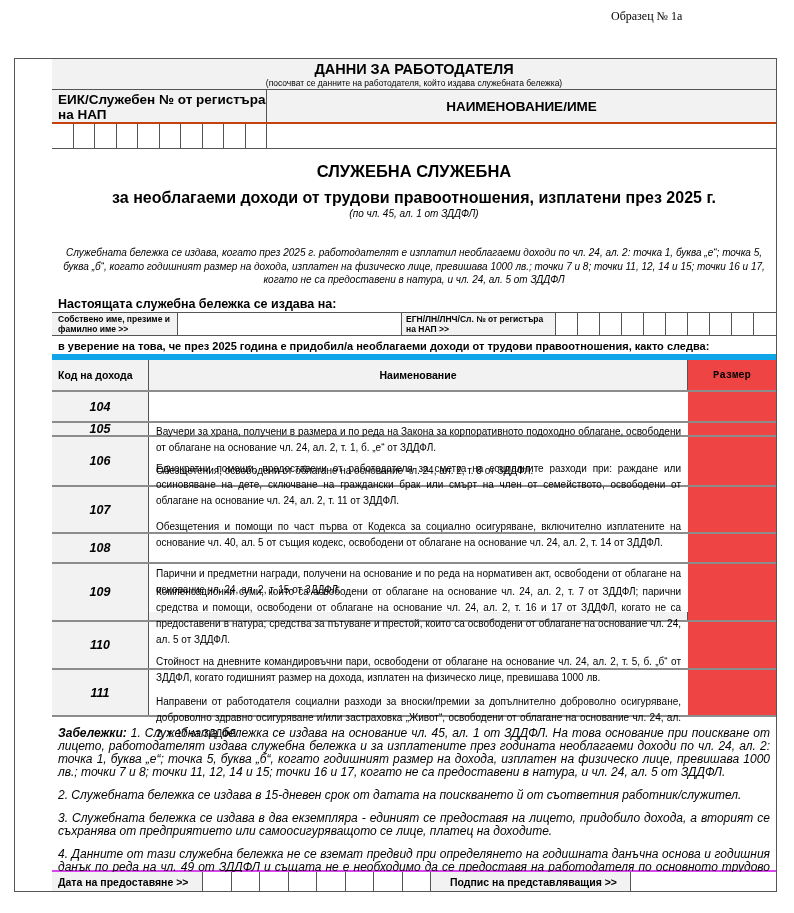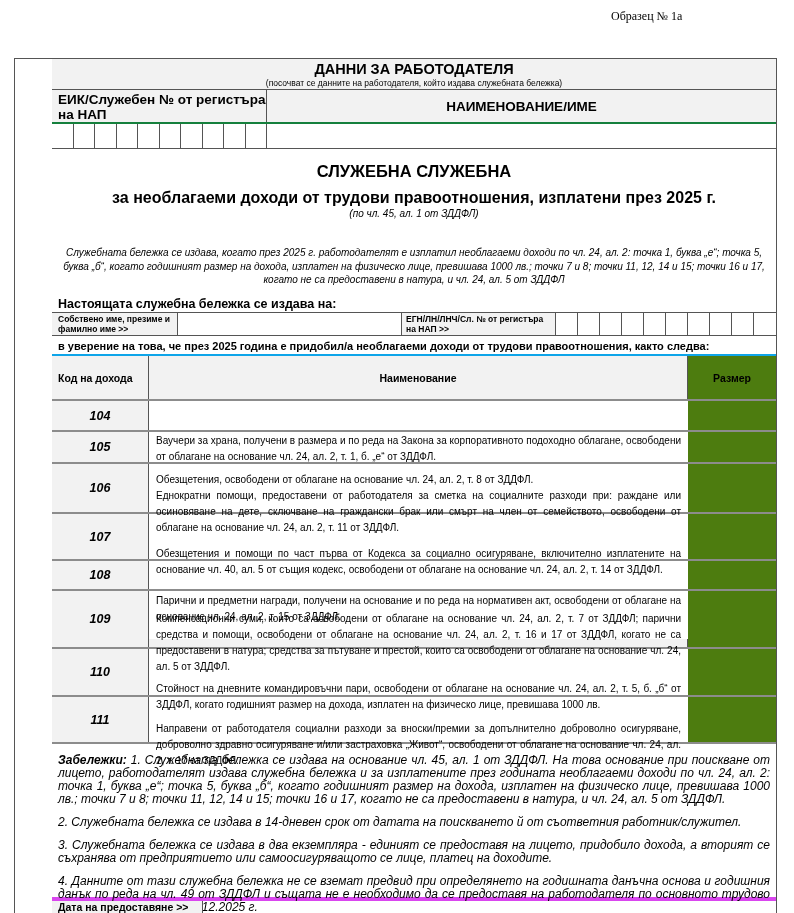--- a/index.html
+++ b/index.html
@@ -5,21 +5,21 @@
   html, body { margin: 0; padding: 0; background: #ffffff; }
   body { width: 794px; height: 913px; position: relative; overflow: hidden;
          font-family: "Liberation Sans", sans-serif; color: #000; }
   .sample-no { position: absolute; top: 9px; left: 611px;
                font-family: "Liberation Serif", serif; font-size: 12px; }
   .form { position: absolute; left: 14px; top: 58px; width: 763px;
           border: 1px solid #555; box-sizing: border-box; padding-left: 37px; }
   .gray { background: #f2f2f2; }
   .row { display: flex; box-sizing: border-box; }
   .bb { border-bottom: 1px solid #555; }
-  .bb2 { border-bottom: 2px solid #15803d; }
+  .bb2 { border-bottom: 2px solid #c2410c; }
   .br { border-right: 1px solid #555; }
   
   .emp-head { height: 30px; text-align: center; }
   .emp-head .t { font-weight: bold; font-size: 14.5px; line-height: 18px; padding-top: 1px; }
   .emp-head .s { font-size: 8.5px; line-height: 10px; }
   .emp-labels { height: 34px; }
   .eik-label { width: 215px; font-weight: bold; font-size: 13.5px; line-height: 15px;
                padding: 2px 0 0 6px; box-sizing: border-box; }
   .name-label { flex: 1; font-weight: bold; font-size: 13.5px; display: flex;
                 align-items: center; justify-content: center; }
@@ -39,41 +39,41 @@
   .person-label { width: 133px; font-weight: bold; font-size: 8.5px; line-height: 10px;
                   padding: 1px 0 0 6px; box-sizing: border-box; }
   .person-name { width: 235px; background:#fff; }
   .egn-label { width: 162px; font-weight: bold; font-size: 8.5px; line-height: 10px;
                padding: 1px 0 0 4px; box-sizing: border-box; }
   .egn-box { width: 23.2px; }
   .egn-box:last-child { border-right: none; }
   .statement { height: 19px; font-weight: bold; font-size: 11px; padding: 4px 0 0 6px;
                box-sizing: border-box; border-top: 1px solid #555; }
   
-  .thead { height: 45px; border-top: 2px solid #0ea5e9; }
+  .thead { height: 36px; border-top: 6px solid #0ea5e9; }
   .c-code { width: 97px; box-sizing: border-box; }
   .c-desc { width: 539px; box-sizing: border-box; }
-  .c-size { flex: 1; box-sizing: border-box; background:#4d7c0f; }
+  .c-size { flex: 1; box-sizing: border-box; background:#ef4444;font-family:Liberation Mono, monospace; }
   .thead .c-code, .thead .c-desc, .thead .c-size { display: flex; align-items: center;
         font-weight: bold; font-size: 10.5px; }
   .thead .c-code { padding-left: 6px; }
   .thead .c-desc { justify-content: center; }
   .thead .c-size { justify-content: center; }
   .trow { border-top: 2px solid #8c8c8c; }
   .trow .c-code { display: flex; align-items: center; justify-content: center;
                   font-weight: bold; font-style: italic; font-size: 12.5px; }
   .trow .c-desc { font-size: 10px; line-height: 15.8px; padding: 0 6px 0 7px;
                   text-align: justify; display: flex; align-items: center; margin-top: 48px; }
   .trow .c-desc span { display: block; }
   
   .notes { border-top: 2px solid #8c8c8c; padding: 10px 6px 0 6px; font-style: italic;
            font-size: 12px; line-height: 13px; text-align: justify; height: 155px; box-sizing: border-box; }
   .notes p { margin: 0 0 10px 0; }
   .notes b { font-weight: bold; }
-  .footer { height: 21px; border-top: 4px solid #d946ef; flex-direction: column; }
+  .footer { height: 21px; border-top: 2px solid #d946ef; }
   .f-label { font-weight: bold; font-size: 10.5px; display: flex; align-items: center;
              padding-left: 6px; box-sizing: border-box; background:#f2f2f2; }
   .date-box { width: 28.5px; }
   .sign-input { flex: 1; background:#fff; }
 </style>
 </head>
 <body>
 
 <div class="sample-no">Образец № 1а</div>
 
@@ -132,21 +132,21 @@
     <div class="c-size gray">Размер</div>
   </div>
 
   <div class="row trow" style="height:31px">
     <div class="c-code gray br">104</div>
     <div class="c-desc gray br">
         <span>Ваучери за храна, получени в размера и по реда на Закона за корпоративното подоходно облагане, освободени от облагане на основание чл. 24, ал. 2, т. 1, б. „е“ от ЗДДФЛ.</span>
       </div>
     <div class="c-size"></div>
   </div>
-  <div class="row trow" style="height:32px">
+  <div class="row trow" style="height:14px">
     <div class="c-code gray br">105</div>
     <div class="c-desc gray br">
         <span>Обезщетения, освободени от облагане на основание чл. 24, ал. 2, т. 8 от ЗДДФЛ.</span>
       </div>
     <div class="c-size"></div>
   </div>
   <div class="row trow" style="height:50px">
     <div class="c-code gray br">106</div>
     <div class="c-desc gray br">
         <span>Еднократни помощи, предоставени от работодателя за сметка на социалните разходи при: раждане или осиновяване на дете, сключване на граждански брак или смърт на член от семейството, освободени от облагане на основание чл. 24, ал. 2, т. 11 от ЗДДФЛ.</span>
@@ -184,21 +184,21 @@
   <div class="row trow" style="height:47px">
     <div class="c-code gray br">111</div>
     <div class="c-desc gray br">
         <span>Направени от работодателя социални разходи за вноски/премии за допълнително доброволно осигуряване, доброволно здравно осигуряване и/или застраховка „Живот“, освободени от облагане на основание чл. 24, ал. 2, т. 17 от ЗДДФЛ.</span>
       </div>
     <div class="c-size"></div>
   </div>
 
   <div class="notes">
     <p><b>Забележки:</b><span> 1. Служебната бележка се издава на основание чл. 45, ал. 1 от ЗДДФЛ. На това основание при поискване от лицето, работодателят издава служебна бележка и за изплатените през годината необлагаеми доходи по чл. 24, ал. 2: точка 1, буква „е“; точка 5, буква „б“, когато годишният размер на дохода, изплатен на физическо лице, превишава 1000 лв.; точки 7 и 8; точки 11, 12, 14 и 15; точки 16 и 17, когато не са предоставени в натура, и чл. 24, ал. 5 от ЗДДФЛ.</span></p>
-    <p> 2. Служебната бележка се издава в 14-дневен срок от датата на поискването й от съответния работник/служител.</p>
+    <p> 2. Служебната бележка се издава в 15-дневен срок от датата на поискването й от съответния работник/служител.</p>
     <p>3. Служебната бележка се издава в два екземпляра - единият се предоставя на лицето, придобило дохода, а вторият се съхранява от предприятието или самоосигуряващото се лице, платец на доходите.</p>
     <p style="margin-bottom:0">4. Данните от тази служебна бележка не се вземат предвид при определянето на годишната данъчна основа и годишния данък по реда на чл. 49 от ЗДДФЛ и същата не е необходимо да се предоставя на работодателя по основното трудово правоотношение към 31.12.2025 г.</p>
   </div>
 
   <div class="row footer">
     <div class="f-label br" style="width:151px">Дата на предоставяне  &gt;&gt;</div>
     <div class="box date-box"></div>
     <div class="box date-box"></div>
     <div class="box date-box"></div>
     <div class="box date-box"></div>

